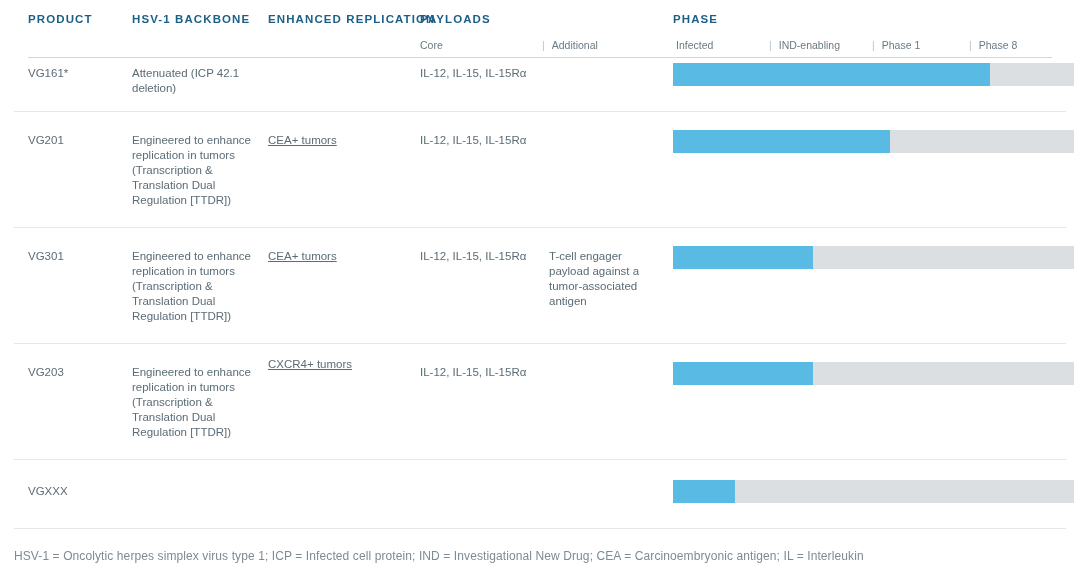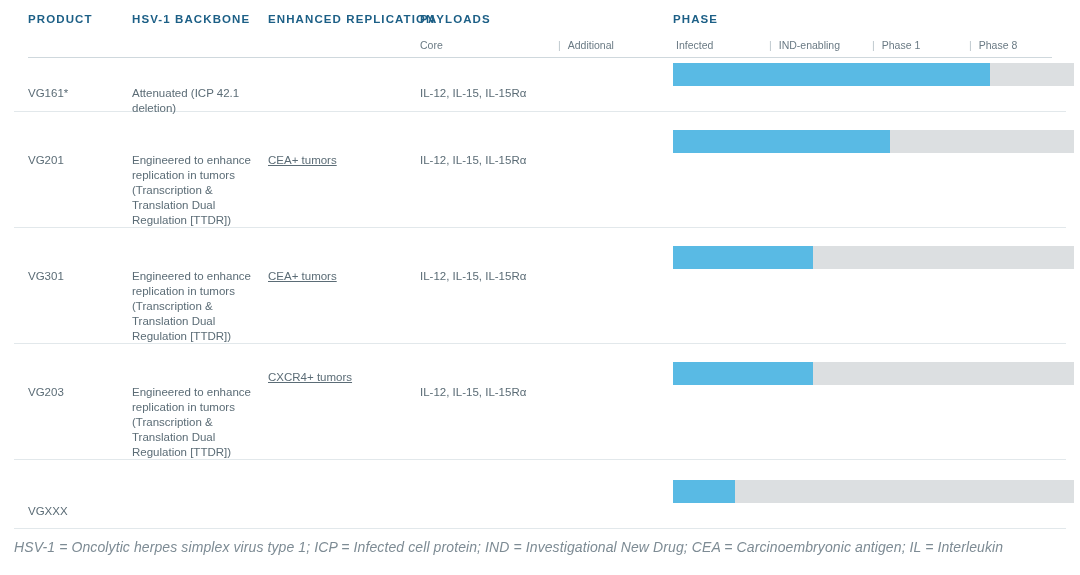--- a/index.html
+++ b/index.html
@@ -65,21 +65,20 @@
     border-bottom: 1px solid #e2e8eb;
   }
   .row:last-of-type { border-bottom: 1px solid #e2e8eb; }
 
   .cell {
     position: absolute;
     box-sizing: border-box;
     font-size: 11.5px;
     line-height: 15px;
     color: #5b6c76;
-    margin-top: 20px;
   }
 
   
   .c-product   { left: 14px;  width: 100px; top: 16px; }
   .c-backbone  { left: 118px; width: 132px; top: 16px; }
   .c-enhanced  { left: 254px; width: 145px; top: 16px; text-decoration: underline; }
   .c-core      { left: 406px; width: 122px; top: 16px; }
   .c-additional{ left: 535px; width: 115px; top: 16px; }
   .c-wide      { left: 118px; width: 500px; top: 16px; }
 
@@ -96,41 +95,40 @@
     left: 0;
     top: 0;
     height: 23px;
     background: #59bae4;
   }
 
   
   .footnote {
     position: absolute;
     left: 14px;
-    bottom: 20px;
-    font-size: 14px;
+    bottom: 12px;
+    font-size: 12px;
     color: #7d8b94;
     letter-spacing: 0.1px;
-    font-style: italic;
   }
 </style>
 </head>
 <body>
 
 <div class="pipeline">
 
   <div class="header">
     <div class="col-head" style="left:14px">PRODUCT</div>
     <div class="col-head" style="left:118px">HSV-1 BACKBONE</div>
     <div class="col-head" style="left:254px">ENHANCED REPLICATION</div>
     <div class="col-head" style="left:406px">PAYLOADS</div>
     <div class="col-head" style="left:659px">PHASE</div>
 
     <div class="sub-head" style="left:406px"><span>Core</span></div>
-    <div class="sub-head" style="left:544px"><span class="tick">|</span><span>Additional</span></div>
+    <div class="sub-head" style="left:528px"><span class="tick">|</span><span>Additional</span></div>
     <div class="sub-head" style="left:662px"><span>Infected</span></div>
     <div class="sub-head" style="left:755px"><span class="tick">|</span><span>IND-enabling</span></div>
     <div class="sub-head" style="left:858px"><span class="tick">|</span><span>Phase 1</span></div>
     <div class="sub-head" style="left:955px"><span class="tick">|</span><span>Phase 8</span></div>
 
     <div class="rule top"></div>
   </div>
 
   <div class="row" style="height:62px">
     <div class="cell c-product"><span>VG161</span><span class="star">*</span></div>
@@ -151,29 +149,30 @@
     <div class="bar-track" style="top:18px">
       <div class="bar-fill" style="width:54%"></div>
     </div>
   </div>
 
   <div class="row" style="height:116px">
     <div class="cell c-product" style="top:21px">VG301</div>
     <div class="cell c-backbone" style="top:21px">Engineered to enhance replication in tumors (Transcription &amp; Translation Dual Regulation [TTDR])</div>
     <div class="cell c-enhanced" style="top:21px">CEA+ tumors</div>
     <div class="cell c-core" style="top:21px">IL-12, IL-15, IL-15Rα</div>
+    <div class="cell c-additional" style="top:21px">T-cell engager payload against a tumor-associated antigen</div>
     <div class="bar-track" style="top:18px">
       <div class="bar-fill" style="width:35%"></div>
     </div>
   </div>
 
   <div class="row" style="height:116px">
     <div class="cell c-product" style="top:21px">VG203</div>
     <div class="cell c-backbone" style="top:21px">Engineered to enhance replication in tumors (Transcription &amp; Translation Dual Regulation [TTDR])</div>
-    <div class="cell c-enhanced" style="top:6px">CXCR4+ tumors</div>
+    <div class="cell c-enhanced" style="top:13px">CXCR4+ tumors</div>
     <div class="cell c-core" style="top:21px">IL-12, IL-15, IL-15Rα</div>
     <div class="cell c-additional" style="top:21px"></div>
     <div class="bar-track" style="top:18px">
       <div class="bar-fill" style="width:35%"></div>
     </div>
   </div>
 
   <div class="row" style="height:69px">
     <div class="cell c-product" style="top:24px">VGXXX</div>
     <div class="bar-track" style="top:20px">

